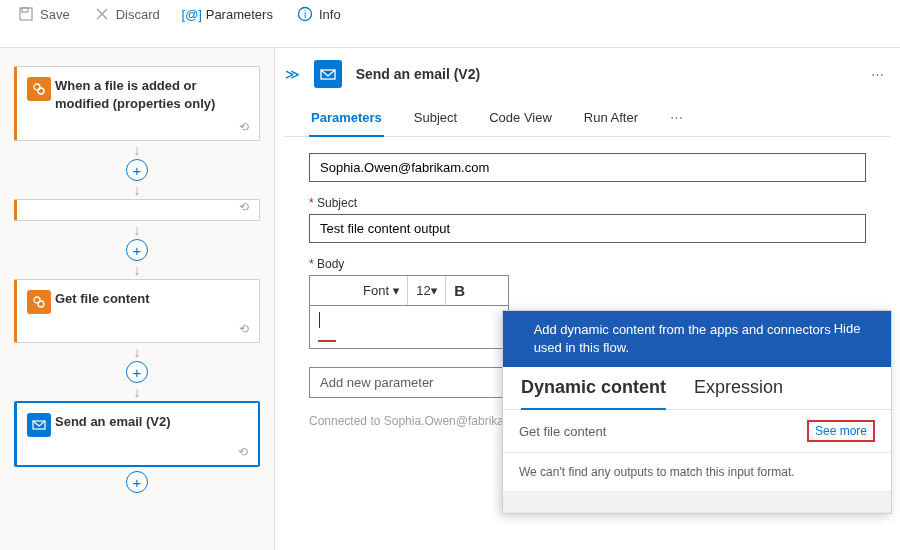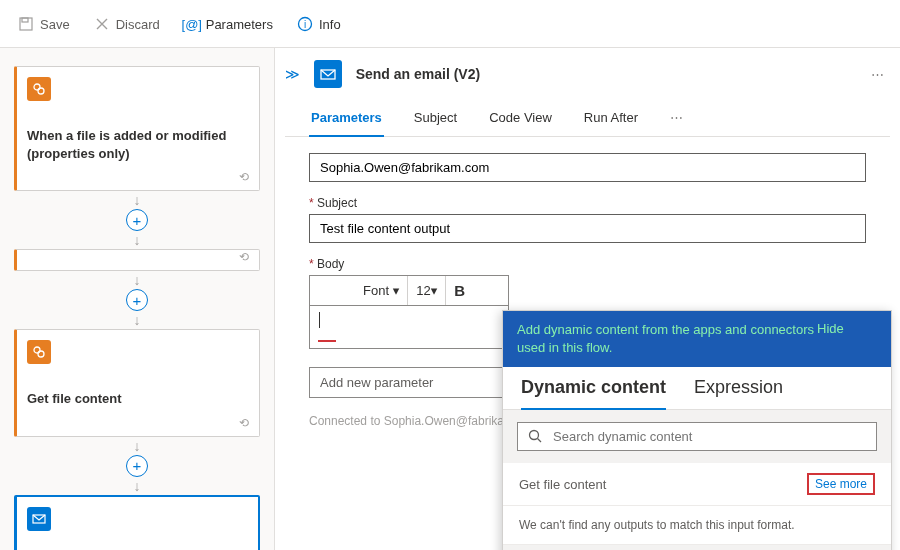--- a/index.html
+++ b/index.html
@@ -1,29 +1,29 @@
 <!DOCTYPE html>
 <html><head>
 <meta charset="utf-8">
 <style>
   * { box-sizing: border-box; margin: 0; padding: 0; }
   body { font-family: "Segoe UI", Arial, sans-serif; font-size: 13px; color: #323130; background: #fff; width: 900px; height: 550px; overflow: hidden; }
   
-  .toolbar { height: 48px; display: flex; align-items: flex-end; padding: 11px 8px; gap: 4px; border-bottom: 1px solid #e1dfdd; }
+  .toolbar { height: 48px; display: flex; align-items: flex-start; padding: 2px 8px; gap: 4px; border-bottom: 1px solid #e1dfdd; }
   .toolbar-btn { display: flex; align-items: center; gap: 6px; padding: 4px 10px; color: #605e5c; cursor: pointer; font-size: 13px; }
   .toolbar-btn.enabled { color: #323130; }
   .toolbar-icon { width: 16px; height: 16px; display: inline-flex; align-items: center; justify-content: center; }
   .param-color { color: #0078d4; }
   
   .main { display: flex; height: 514px; }
   .left-panel { width: 275px; background: #faf9f8; border-right: 1px solid #e1dfdd; padding: 18px 14px; overflow-y: auto; }
   
   .step-card { background: #fff; border: 1px solid #d2d0ce; border-left: 3px solid #e67e22; border-radius: 2px; margin-bottom: 0; }
   .step-card.selected { border: 2px solid #0078d4; border-left: 3px solid #0078d4; }
-  .step-header { display: flex; align-items: flex-start; padding: 10px 12px 8px 10px; gap: 26px; flex-direction: column; }
+  .step-header { display: flex; align-items: flex-start; padding: 10px 12px 8px 10px; gap: 4px; }
   .step-icon { width: 24px; height: 24px; background: #e67e22; border-radius: 3px; display: flex; align-items: center; justify-content: center; flex-shrink: 0; color: #fff; font-size: 13px; }
   .step-icon.blue { background: #0078d4; }
   .step-title { font-weight: 600; font-size: 13px; line-height: 1.35; }
   .step-footer { height: 20px; display: flex; justify-content: flex-end; padding: 0 10px 4px 0; color: #a19f9d; font-size: 12px; }
   
   .connector-line { display: flex; flex-direction: column; align-items: center; margin: 2px 0; }
   .connector-arrow { color: #a19f9d; font-size: 14px; line-height: 1; }
   .plus-btn { width: 22px; height: 22px; border-radius: 50%; background: #fff; border: 1px solid #0078d4; color: #0078d4; display: flex; align-items: center; justify-content: center; font-size: 15px; cursor: pointer; margin: 2px 0; }
   
   .right-panel { flex: 1; padding: 12px 10px 0 10px; position: relative; }
@@ -48,21 +48,21 @@
   .rt-item { padding: 0 8px; font-size: 13px; display: flex; align-items: center; height: 100%; border-right: 1px solid #d2d0ce; }
   .rt-item:last-child { border-right: none; font-weight: bold; font-size: 15px; }
   .rich-body { width: 200px; height: 44px; border: 1px solid #8a8886; padding: 6px 8px; position: relative; }
   .cursor-line { width: 18px; height: 2px; background: #d13438; position: absolute; bottom: 6px; left: 8px; }
   .cursor-i { width: 1px; height: 16px; background: #323130; position: absolute; top: 6px; left: 9px; }
   
   .add-param { border: 1px solid #8a8886; padding: 7px 10px; color: #605e5c; margin-top: 18px; cursor: pointer; }
   .connected { color: #a19f9d; font-size: 12px; margin-top: 16px; }
   
   .flyout { position: absolute; top: 262px; right: 8px; width: 390px; background: #fff; box-shadow: -2px 2px 10px rgba(0,0,0,0.2); border: 1px solid #d2d0ce; }
-  .fly-banner { background: #1b5bb3; color: #86efac; padding: 10px 14px; display: flex; justify-content: flex-start; align-items: flex-start; font-size: 13px; }
+  .fly-banner { background: #1b5bb3; color: #ffffff; padding: 10px 14px; display: flex; justify-content: center; align-items: flex-start; font-size: 13px; }
   .fly-banner-text { width: 300px; line-height: 1.4; }
   .fly-hide { cursor: pointer; }
   .fly-tabs { display: flex; gap: 28px; padding: 10px 18px 0 18px; border-bottom: 1px solid #e1dfdd; }
   .fly-tab { padding-bottom: 10px; cursor: pointer; font-size: 18px; }
   .fly-tab.active { font-weight: 600; border-bottom: 2px solid #0078d4; margin-bottom: -1px; }
   .fly-search-area { background: #f3f2f1; padding: 12px 14px; }
   .fly-search { background: #fff; border: 1px solid #8a8886; padding: 6px 10px; display: flex; align-items: center; gap: 10px; }
   .fly-search input { border: none; outline: none; flex: 1; font-size: 13px; font-family: inherit; }
   .fly-section { padding: 10px 16px; display: flex; justify-content: space-between; align-items: center; font-size: 13px; color: #605e5c; border-bottom: 1px solid #edebe9; }
   .see-more { color: #0078d4; font-size: 12px; cursor: pointer; }
@@ -232,31 +232,20 @@
 
     <div class="flyout">
       <div class="fly-banner">
         <div class="fly-banner-text">Add dynamic content from the apps and connectors used in this flow.</div>
         <div class="fly-hide">Hide</div>
       </div>
       <div class="fly-tabs">
         <div class="fly-tab active">Dynamic content</div>
         <div class="fly-tab">Expression</div>
       </div>
-      <div class="fly-search-area">
-        <div class="fly-search">
-          <span>
-            <svg width="15" height="15" viewBox="0 0 15 15">
-                <circle cx="6" cy="6" r="4.5" fill="none" stroke="#605e5c" stroke-width="1.3"></circle>
-                <path d="M9.5 9.5 L13 13" stroke="#605e5c" stroke-width="1.3"></path>
-              </svg>
-          </span>
-          <input placeholder="Search dynamic content" style="">
-        </div>
-      </div>
       <div class="fly-section">
         <span>Get file content</span>
         <span class="see-more boxed">See more</span>
       </div>
       <div class="fly-msg">
         <div>We can't find any outputs to match this input format.</div>
       </div>
       <div class="fly-section gray">
         
         

